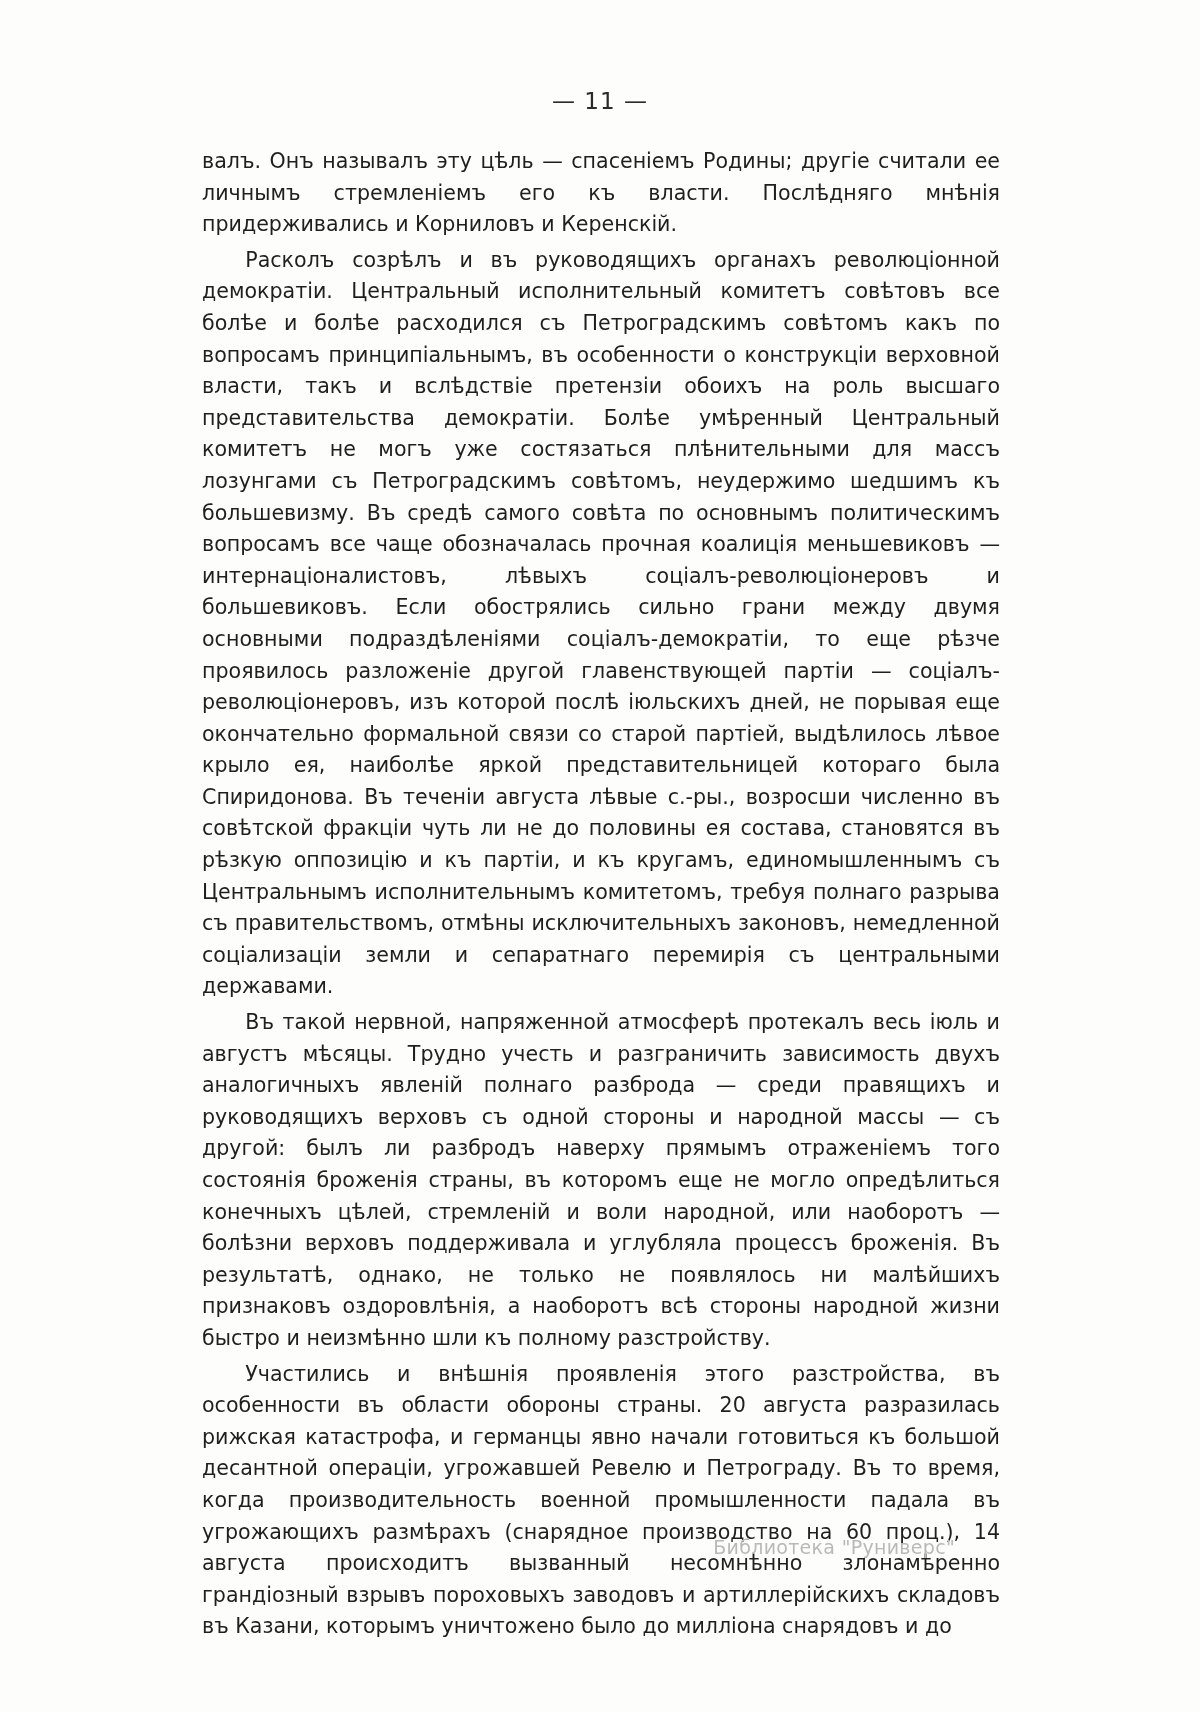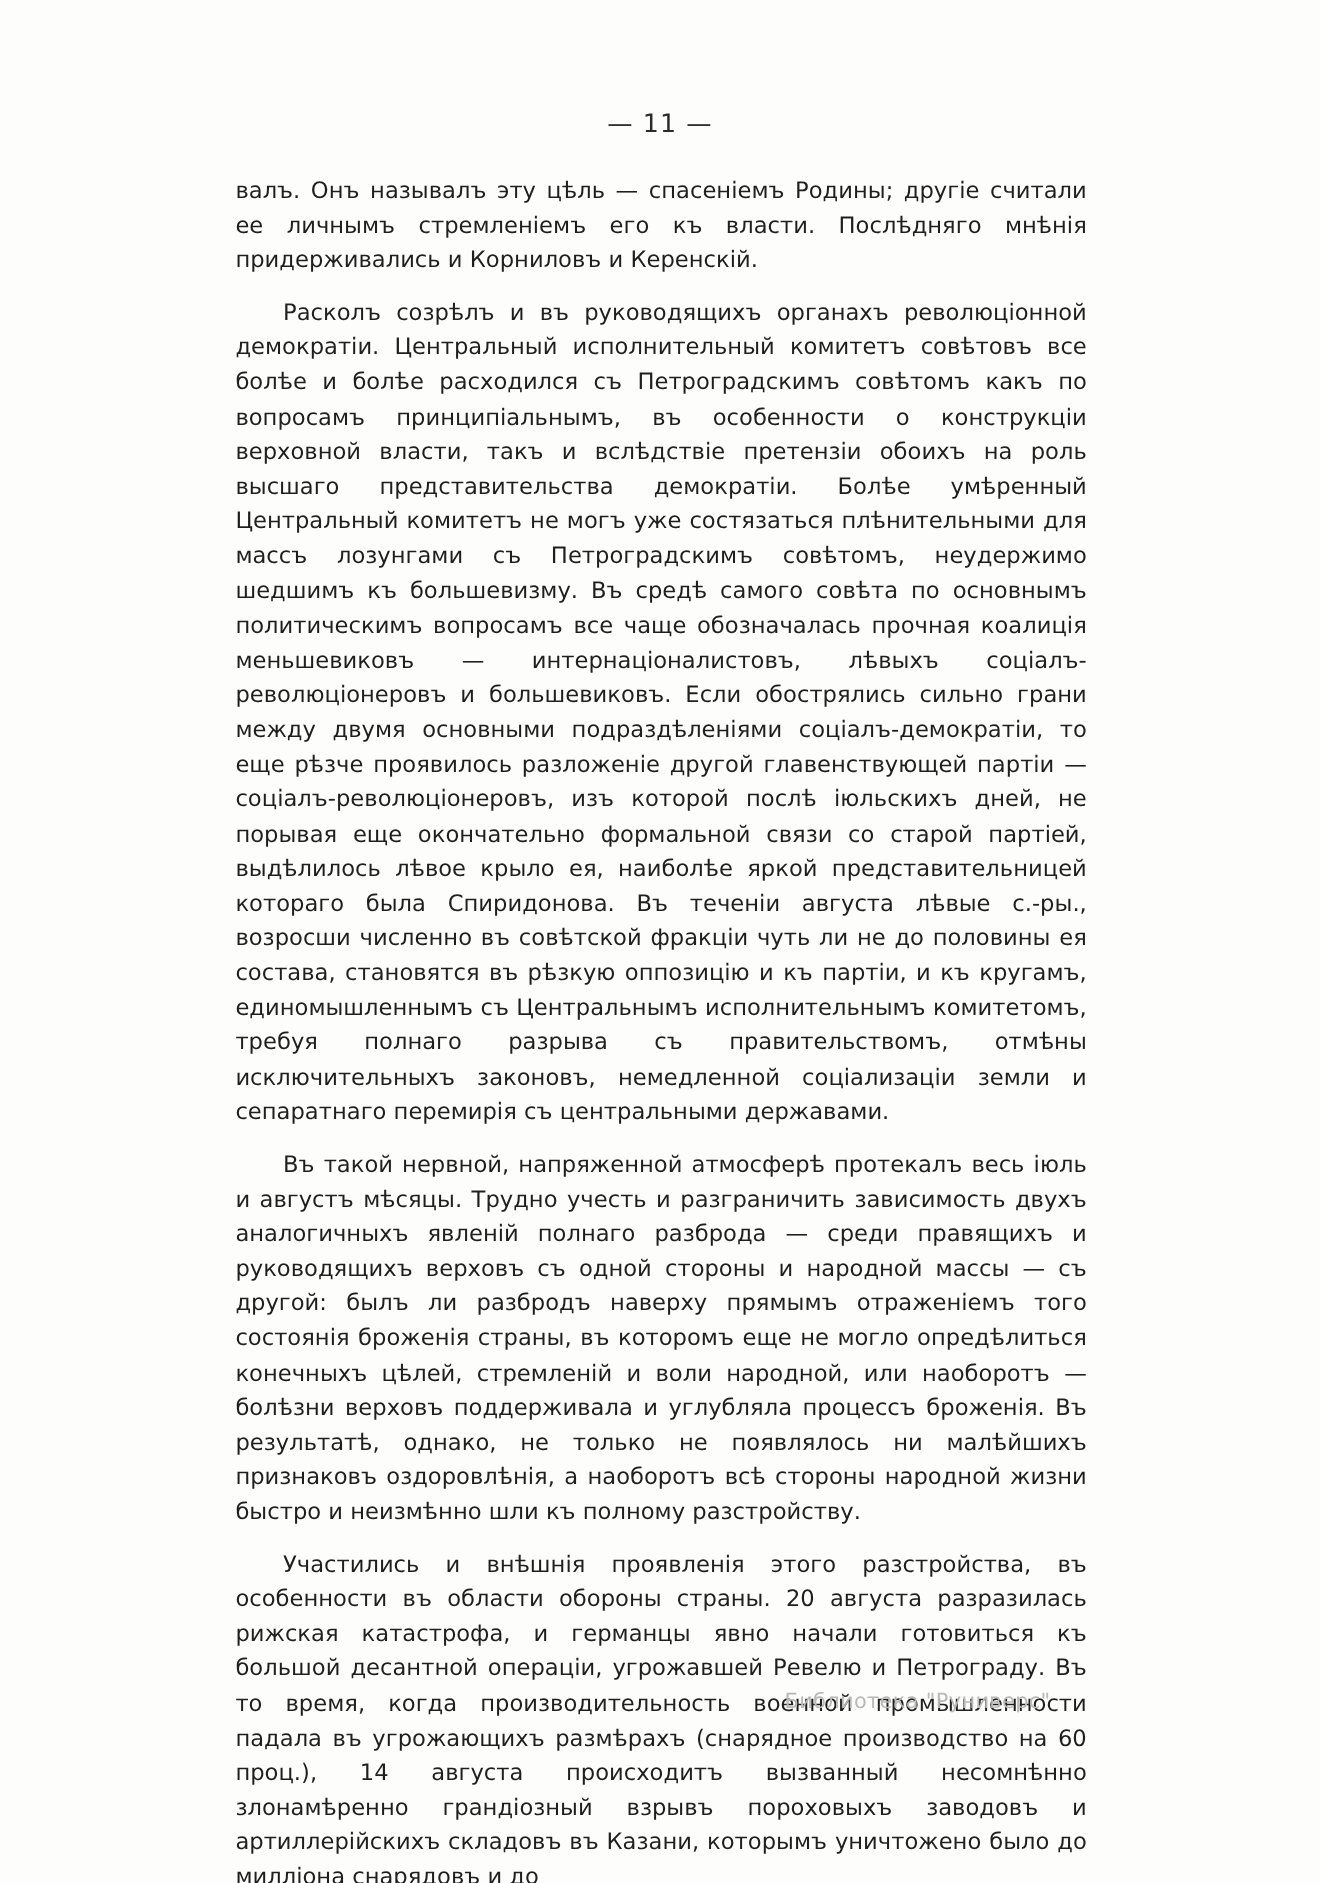--- a/index.html
+++ b/index.html
@@ -18,21 +18,21 @@
   .page {
     position: absolute;
     left: 0;
     top: 0;
     width: 1200px;
     height: 1712px;
     background: #fdfdfb;
   }
   .page-number {
     position: absolute;
-    top: 100px;
+    top: 88px;
     left: 0;
     width: 1200px;
     text-align: center;
     font-size: 23px;
     letter-spacing: 1px;
     color: #2a2a2a;
     font-family: "DejaVu Sans", sans-serif;
   }
   .body-text {
     position: absolute;
@@ -41,21 +41,21 @@
     width: 806px;
     font-size: 20.6px;
     line-height: 31.6px;
     text-align: justify;
     text-justify: inter-word;
     color: #1f1f1f;
     font-family: "DejaVu Sans", sans-serif;
     -webkit-font-smoothing: antialiased;
   }
   .body-text p {
-    margin: 16px;
+    margin: 4px;
     text-indent: 2.1em;
     text-align: justify;
   }
   .body-text p:first-child {
     text-indent: 0;
   }
   .watermark {
     position: absolute;
     left: 0;
     top: 1536px;

